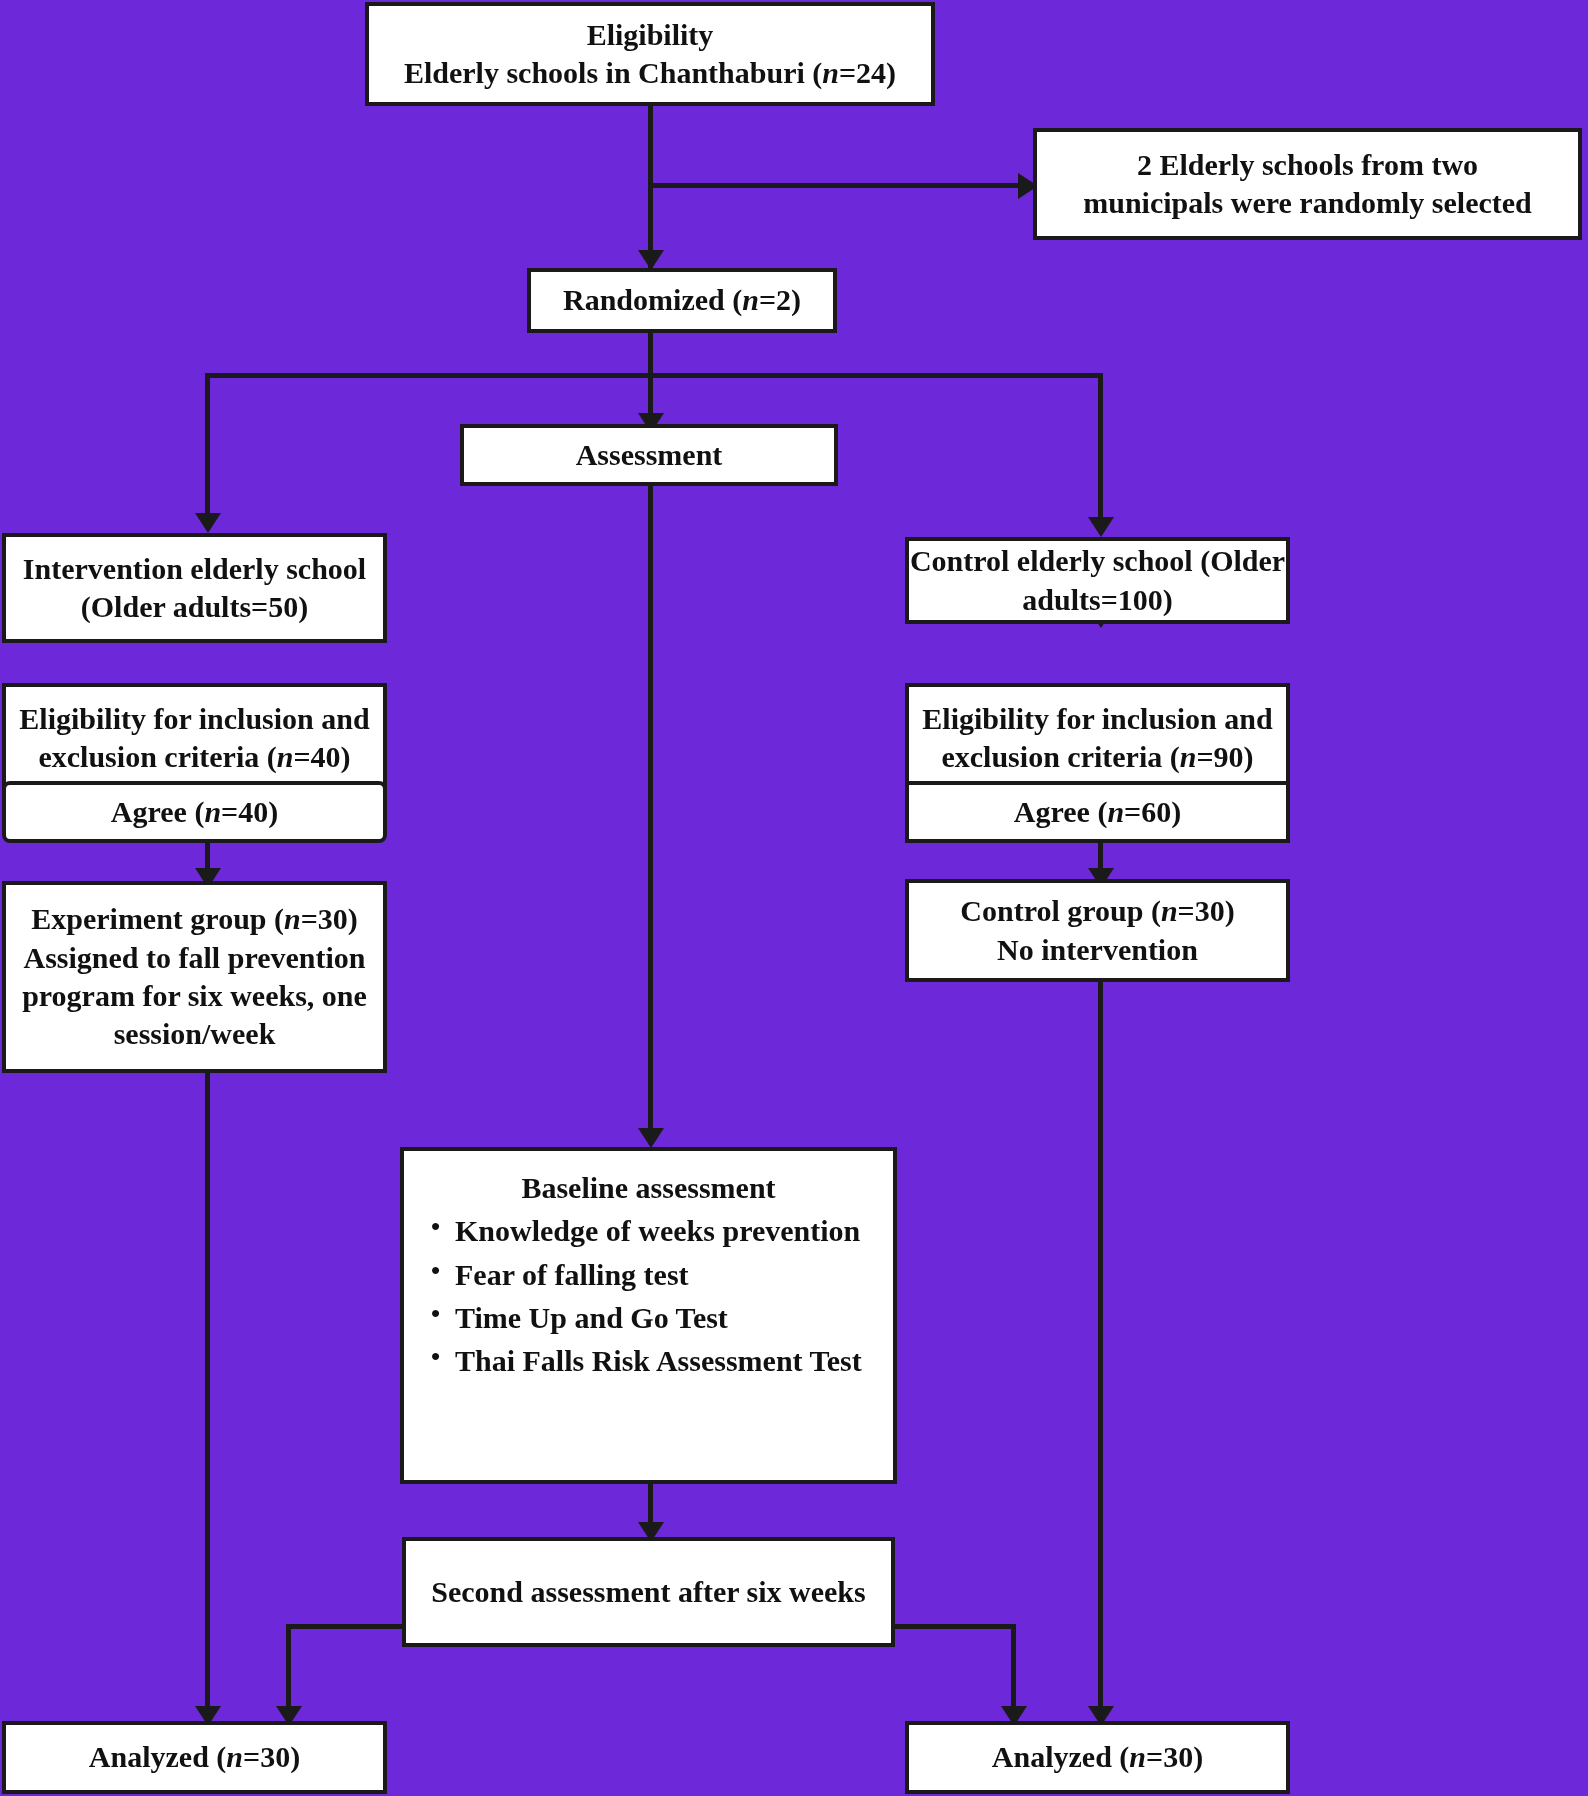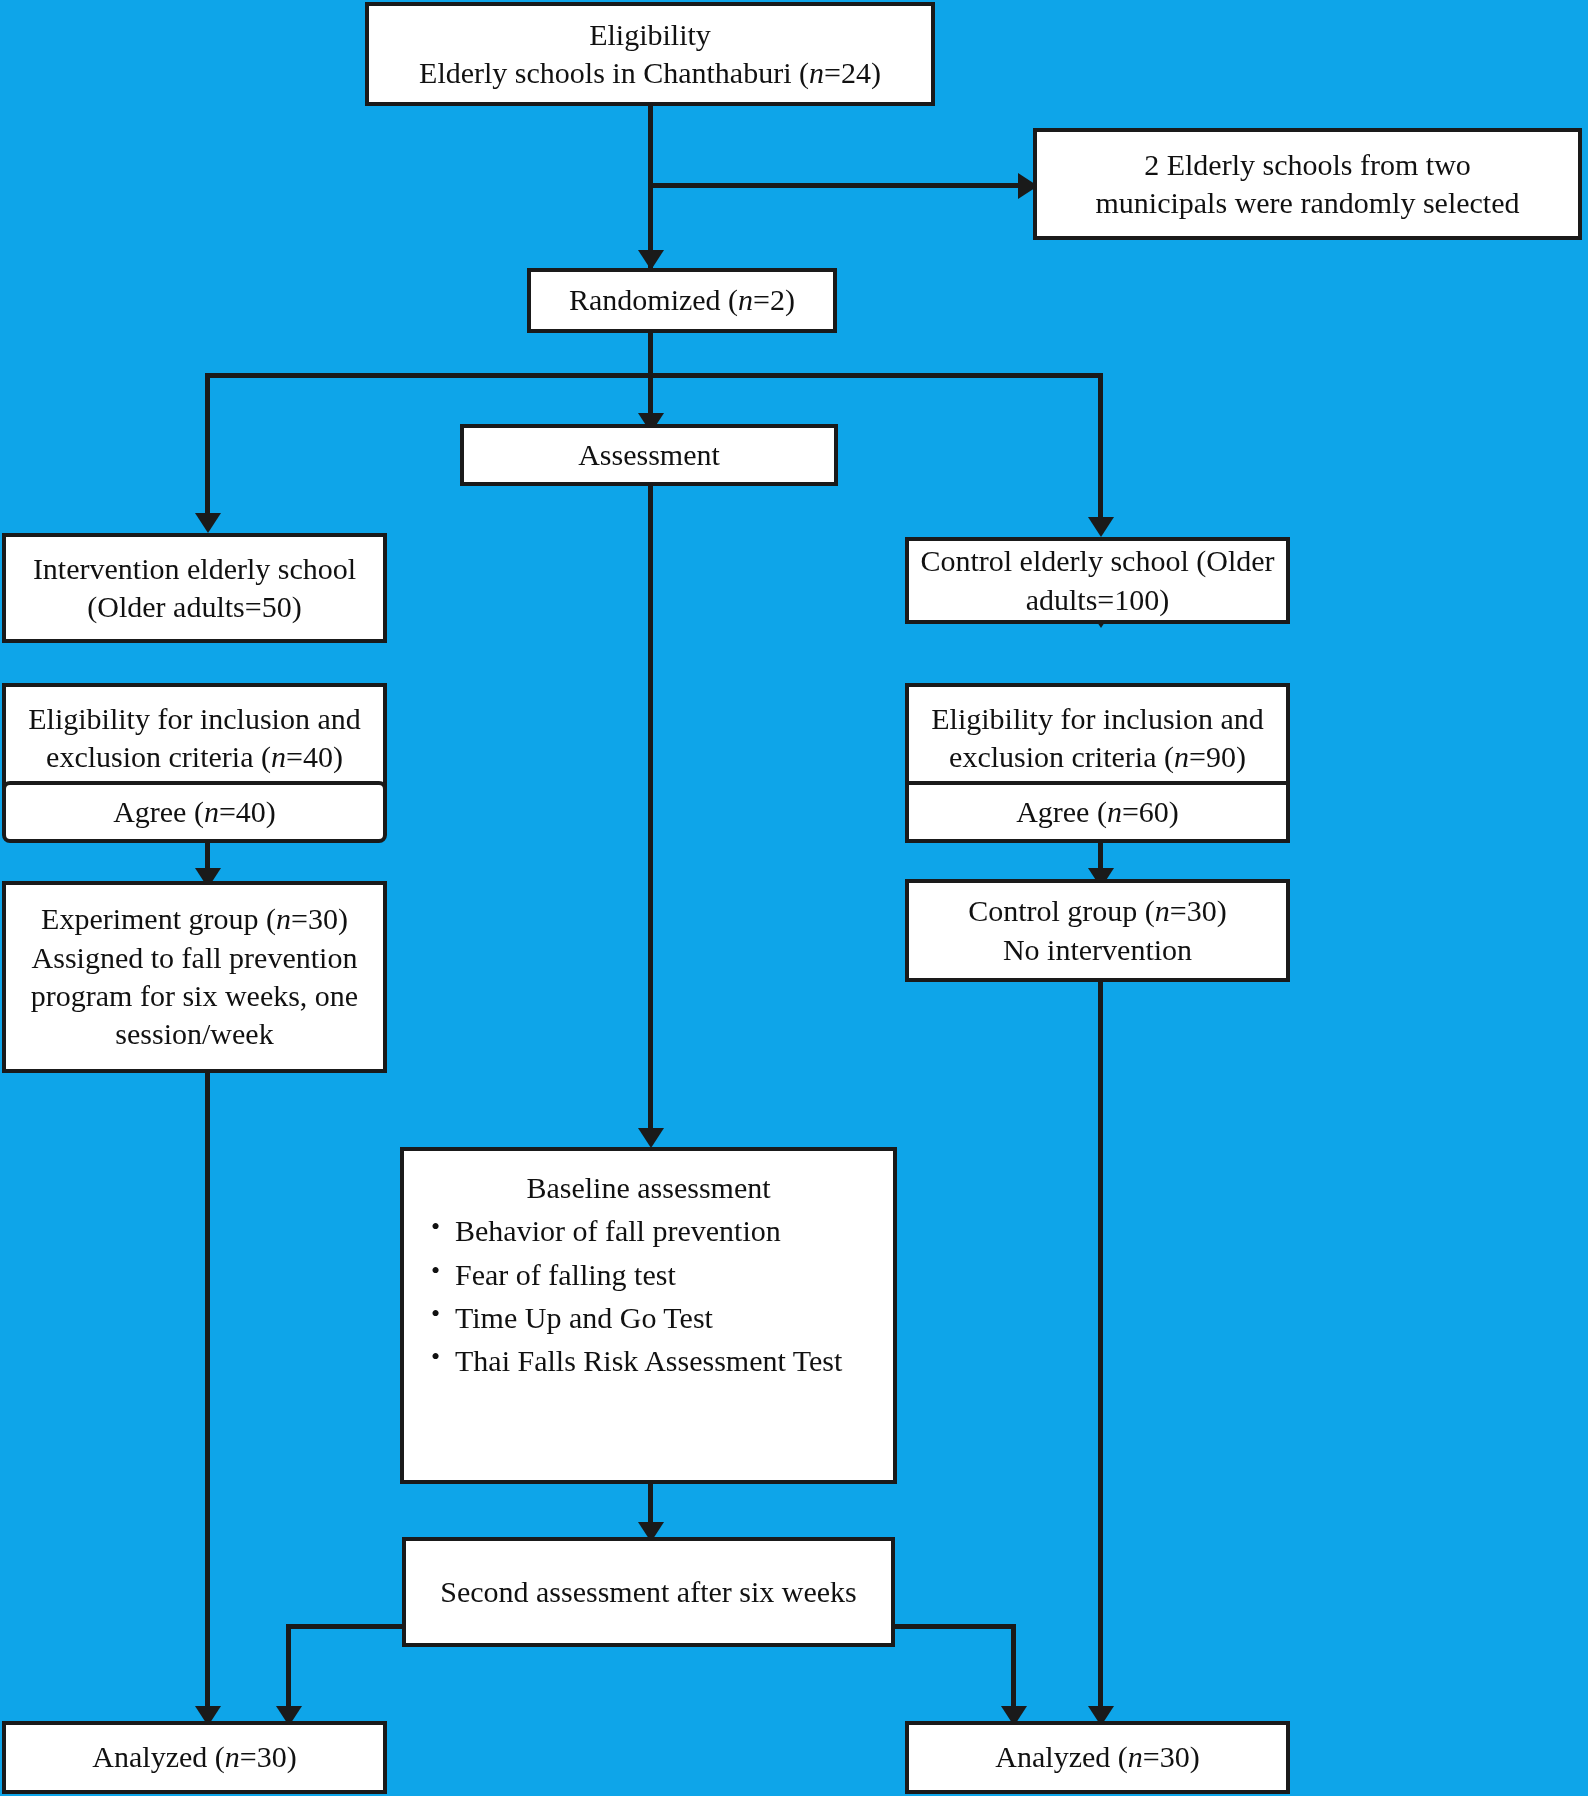--- a/index.html
+++ b/index.html
@@ -1,23 +1,24 @@
 <!DOCTYPE html>
 <html><head>
 <meta charset="utf-8">
 <style>
   html,body{margin:0;padding:0;background:#ffffff;}
   #canvas{
     position:relative;
     width:1588px;
     height:1796px;
-    background:#0ea5e9;
+    background:#6d28d9;
     font-family:"Liberation Serif","DejaVu Serif",serif;
     color:#111111;
     overflow:hidden;
+    font-weight:bold;
   }
   .box{
     position:absolute;
     box-sizing:border-box;
     border:4px solid #1a1a1a;
     background:#ffffff;
     display:flex;
     flex-direction:column;
     align-items:center;
     justify-content:center;
@@ -171,21 +172,21 @@
   </div>
 
   <div class="box" style="left:905px;top:879px;width:385px;height:103px;">
     <div class="line"><span>Control group (</span><span class="ital">n</span><span>=30)</span></div>
     <div class="line">No intervention</div>
   </div>
 
   <div class="box" style="left:400px;top:1147px;width:497px;height:337px;justify-content:flex-start;padding-top:18px;">
     <div class="hdr line">Baseline assessment</div>
     <ul class="bullets">
-      <li>Behavior of fall prevention</li>
+      <li>Knowledge of weeks prevention</li>
       <li>Fear of falling test</li>
       <li>Time Up and Go Test</li>
       <li>Thai Falls Risk Assessment Test</li>
     </ul>
   </div>
 
   <div class="box" style="left:402px;top:1537px;width:493px;height:110px;">
     <div class="line">Second assessment after six weeks</div>
   </div>
 

